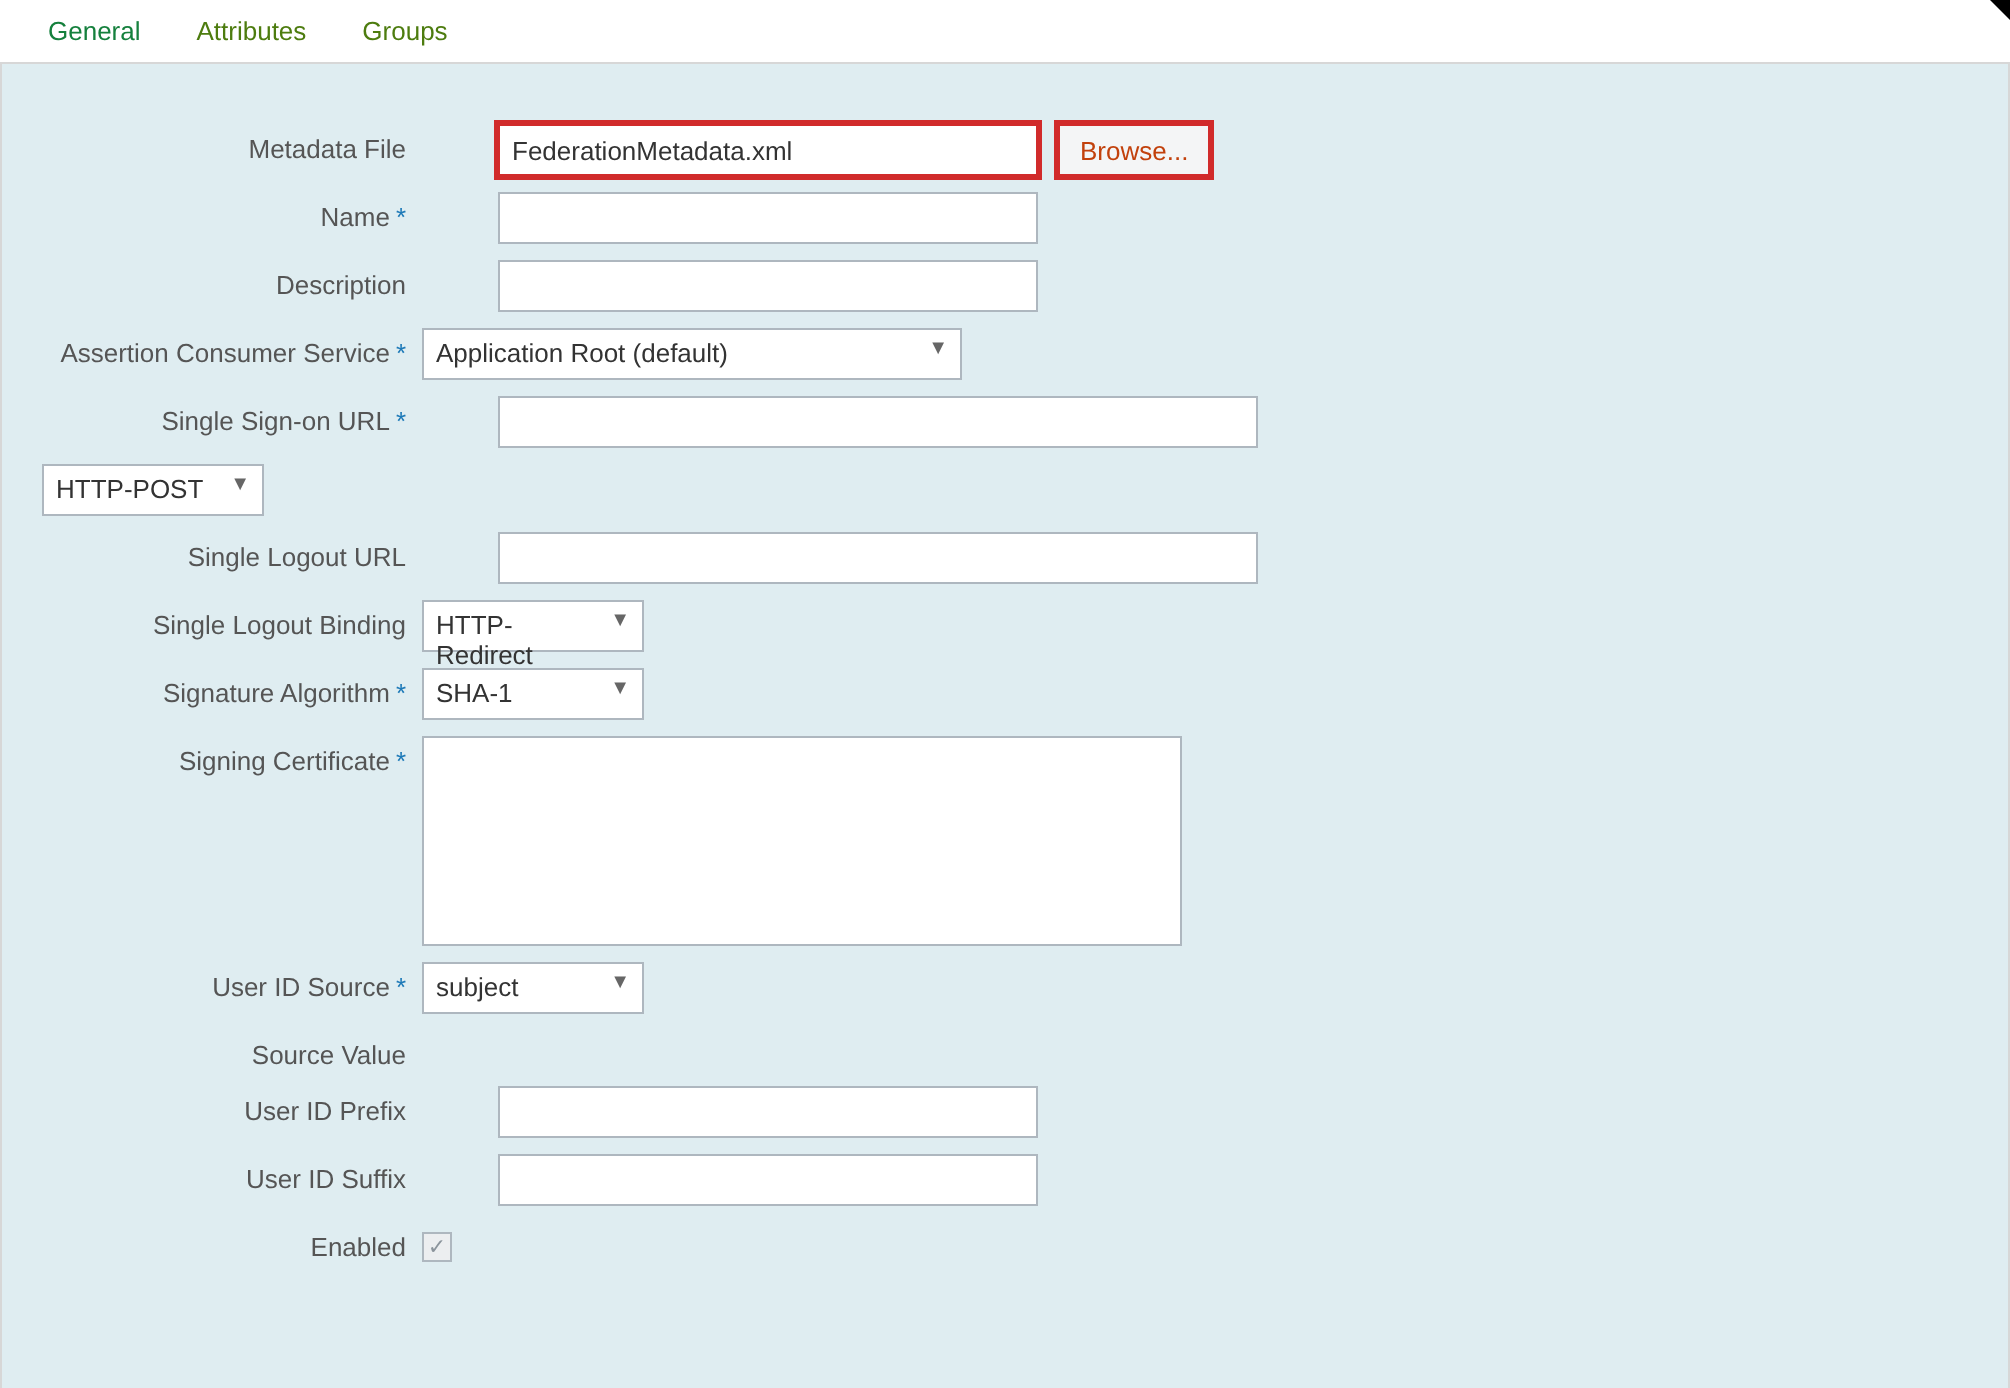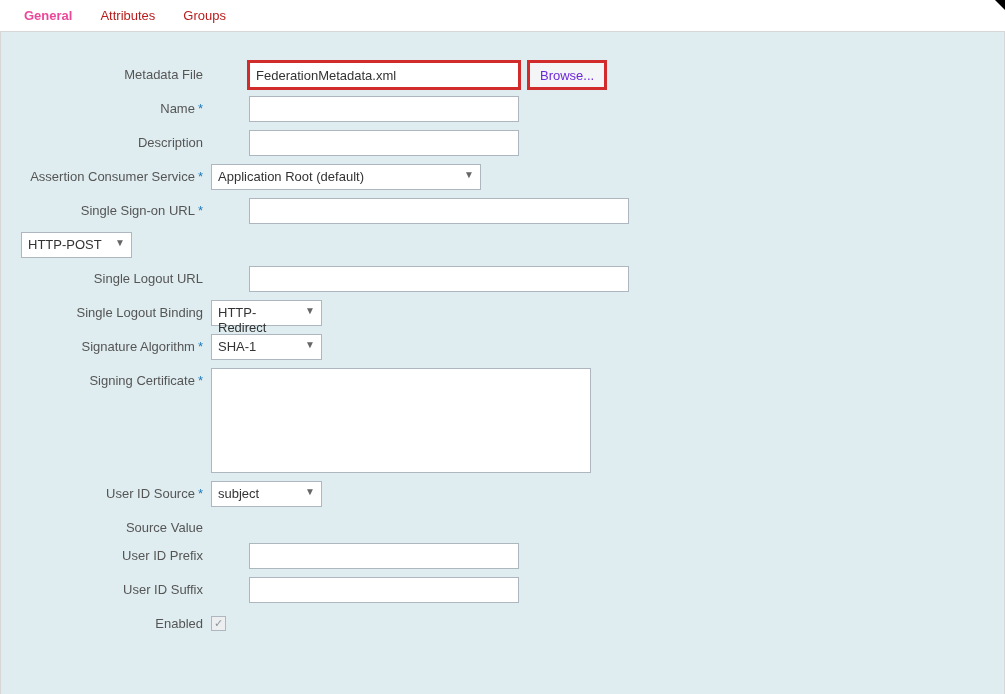--- a/index.html
+++ b/index.html
@@ -25,24 +25,24 @@
     content: "";
     position: absolute;
     right: 0; top: 0;
     width: 0; height: 0;
     border-top: 10px solid #000;
     border-left: 10px solid transparent;
   }
   .tab {
     padding: 0 14px;
     line-height: 32px;
-    color: #b91c1c;
+    color: #4d7c0f;
     cursor: pointer;
   }
-  .tab.active { color: #ec4899; font-weight: bold; }
+  .tab.active { color: #15803d; font-weight: normal; }
   .panel {
     background: #dfedf1;
     border: 1px solid #d7d7d7;
     border-top: none;
     padding: 30px 20px 70px 20px;
     min-height: 600px;
   }
   .form-row {
     display: flex;
     align-items: flex-start;
@@ -85,21 +85,21 @@
     width: 380px; height: 105px;
     resize: none;
   }
   .highlight-red { outline: 3px solid #d12b2b; outline-offset: -1px; }
   .browse-btn {
     height: 26px;
     border: 1px solid #8a8f94;
     background: #f4f5f6;
     padding: 0 10px;
     margin-left: 10px;
-    color: #6d28d9;
+    color: #c2410c;
     cursor: pointer;
     font-size: 13px;
   }
   .checkbox {
     width: 15px; height: 15px;
     border: 1px solid #aeb7bf;
     background: #eceef0;
     display: inline-flex; align-items: center; justify-content: center;
     margin-top: 5px;
     font-size: 11px; color: #8b949c;

